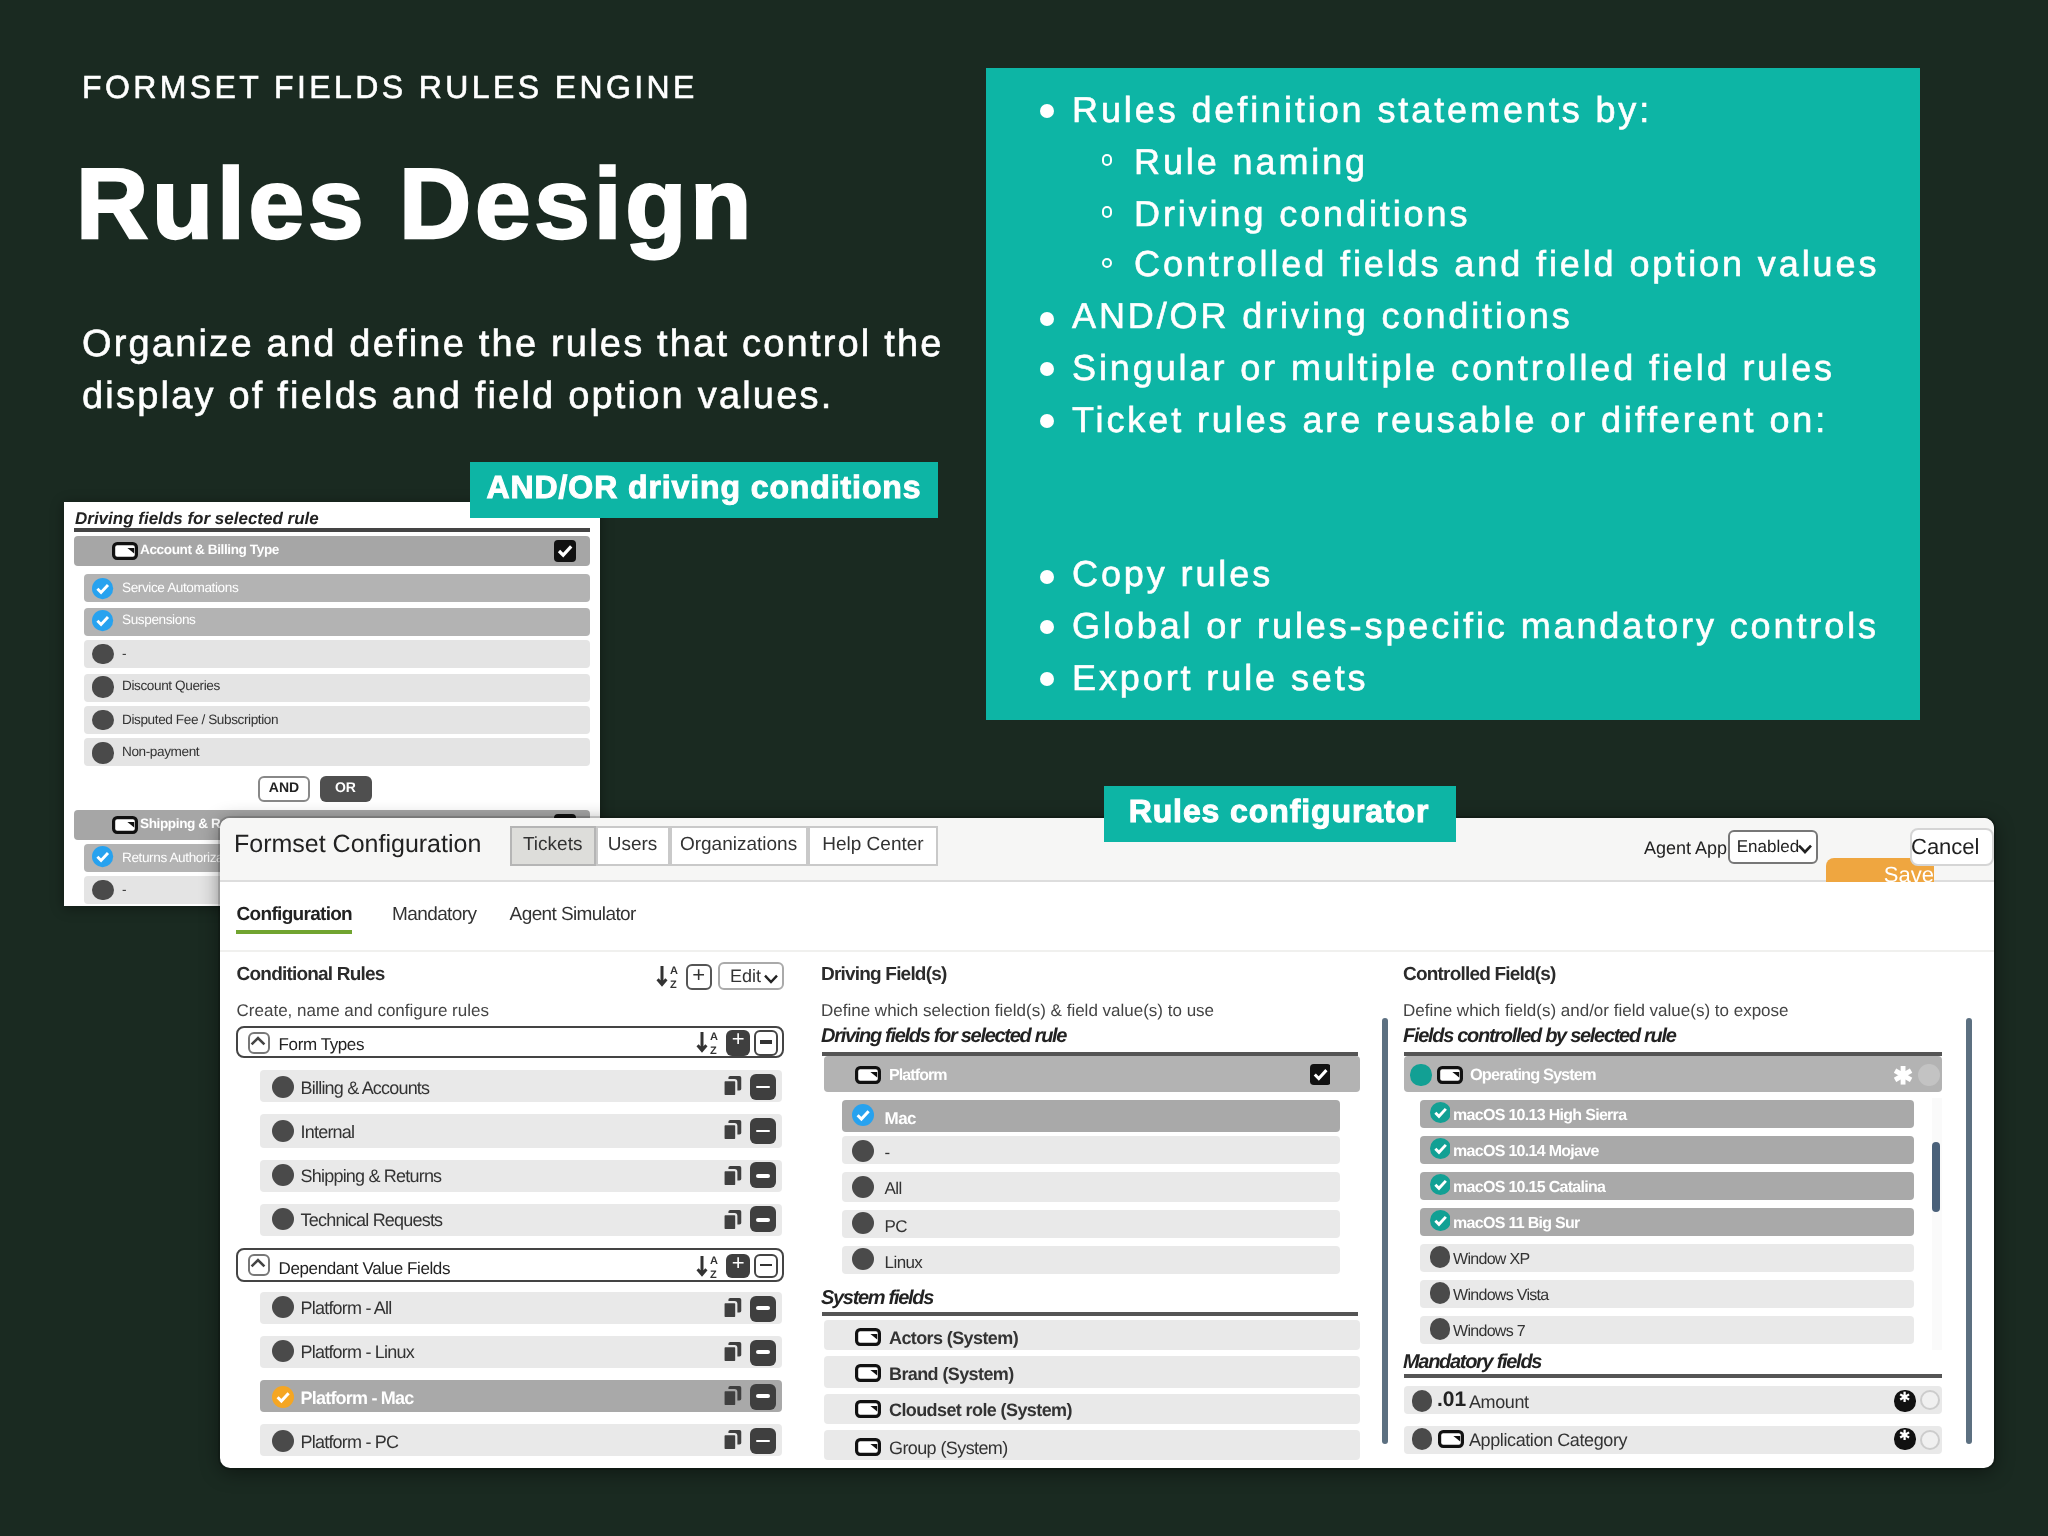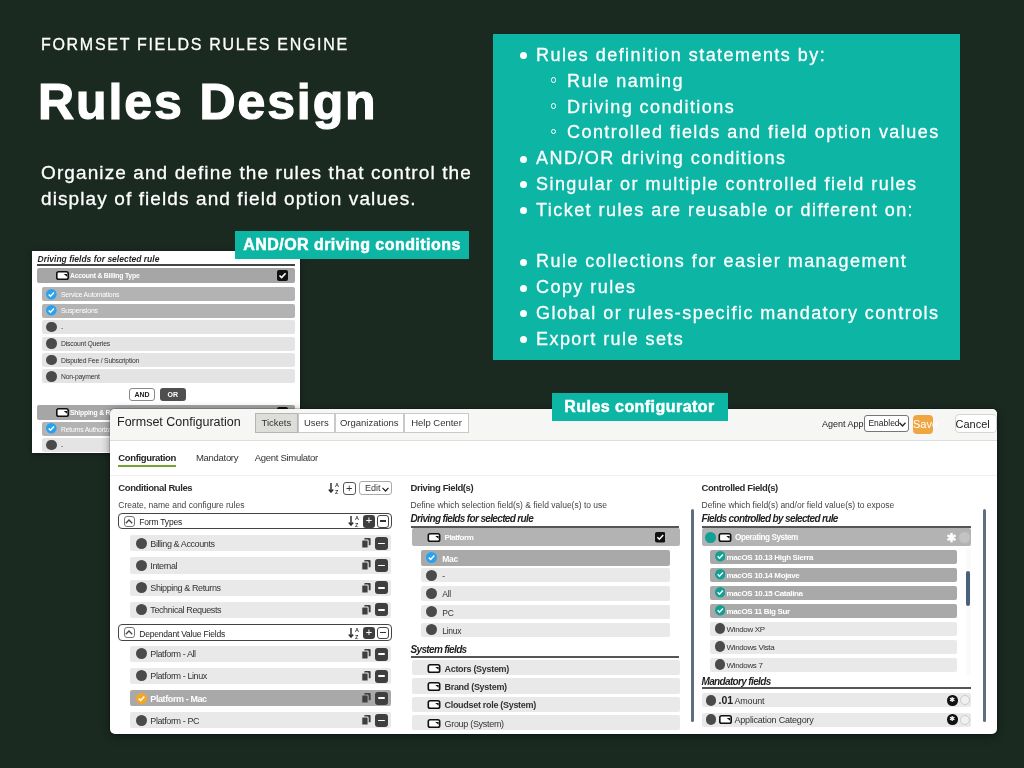--- a/index.html
+++ b/index.html
@@ -100,24 +100,20 @@
       <span class="txt">AND/OR driving conditions</span>
     </div>
     <div class="ln" style="top:137.9px">
       <span class="bu"></span>
       <span class="txt">Singular or multiple controlled field rules</span>
     </div>
     <div class="ln" style="top:163.7px">
       <span class="bu"></span>
       <span class="txt">Ticket rules are reusable or different on:</span>
     </div>
-    <div class="ln" style="top:215.3px">
-      <span class="bu"></span>
-      <span class="txt">Rule collections for easier management</span>
-    </div>
     <div class="ln" style="top:241.1px">
       <span class="bu"></span>
       <span class="txt">Copy rules</span>
     </div>
     <div class="ln" style="top:266.9px">
       <span class="bu"></span>
       <span class="txt">Global or rules-specific mandatory controls</span>
     </div>
     <div class="ln" style="top:292.7px">
       <span class="bu"></span>
@@ -202,21 +198,21 @@
     <div class="topbar">
       <span class="appname">Formset Configuration</span>
       <span class="tab on" style="left:145px;width:42.7px">Tickets</span>
       <span class="tab" style="left:187.7px;width:37.2px">Users</span>
       <span class="tab" style="left:224.9px;width:68.8px">Organizations</span>
       <span class="tab" style="left:293.7px;width:65.6px">Help Center</span>
       <span style="position:absolute;left:712px;top:10.5px;font-size:9px;color:#222">Agent App</span>
       <span style="position:absolute;left:754.4px;top:6.5px;width:45px;height:17px;border:1px solid #777;border-radius:3px;background:#fff;font-size:8.5px;color:#222;line-height:15px;padding-left:3px;white-space:nowrap;overflow:hidden">Enabled <svg width="7" height="5" viewBox="0 0 7 5" style="position:absolute;right:2.5px;top:6px">
           <path d="M0.5 0.8 L3.5 4 L6.5 0.8" stroke="#222" stroke-width="1.3" fill="none"></path>
         </svg></span>
-      <span style="position:absolute;left:803px;top:6px;width:20px;height:19.5px;background:#efa640;border-radius:4px;color:#fff;font-size:11px;text-align:right;line-height:19.5px">Save</span>
+      <span style="position:absolute;left:803px;top:20px;width:54px;height:19.5px;background:#efa640;border-radius:4px;color:#fff;font-size:11px;text-align:right;line-height:19.5px">Save</span>
       <span style="position:absolute;left:844.5px;top:5px;width:42px;height:19.5px;background:#fff;border:1px solid #d5d5d5;border-radius:4px;color:#222;font-size:11px;line-height:18px">Cancel</span>
     </div>
     <div class="navrow">
       <span style="position:absolute;left:8.3px;top:11px;font-size:9.5px;font-weight:bold;letter-spacing:-0.35px;color:#222">Configuration</span>
       <span style="position:absolute;left:8.3px;top:23.5px;width:57.7px;height:2.5px;background:#71a430"></span>
       <span style="position:absolute;left:86px;top:11px;font-size:9.5px;letter-spacing:-0.3px;color:#333">Mandatory</span>
       <span style="position:absolute;left:144.8px;top:11px;font-size:9.5px;letter-spacing:-0.3px;color:#333">Agent Simulator</span>
     </div>
     <div class="col" id="col1" style="left:8.3px;width:274px">
       <div class="ctitle">Conditional Rules</div>

